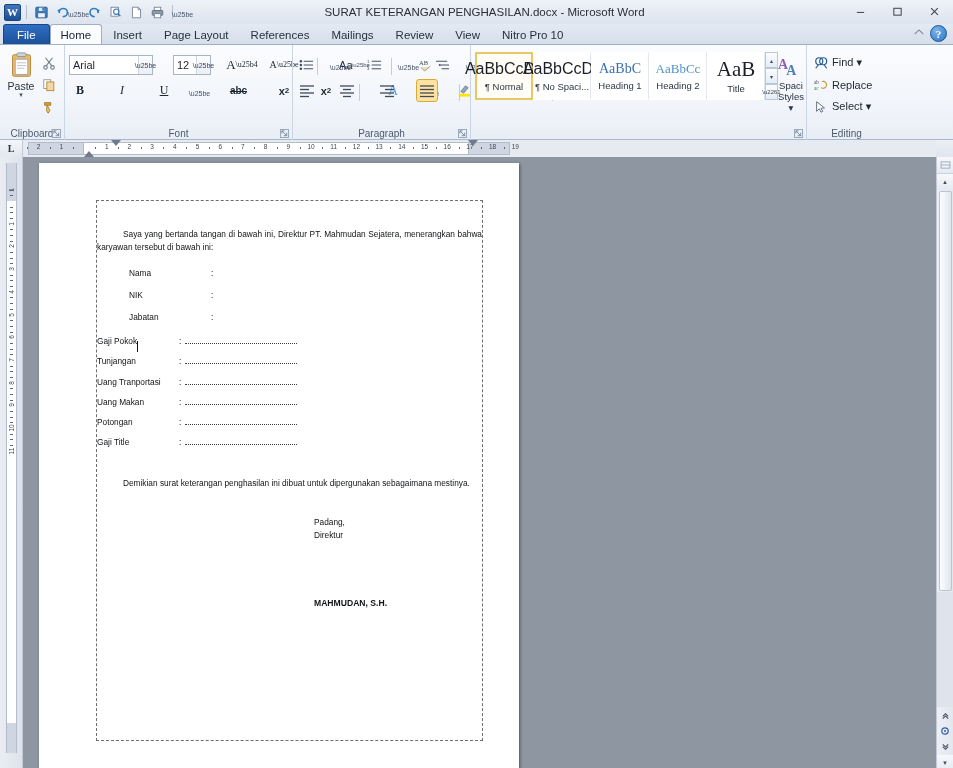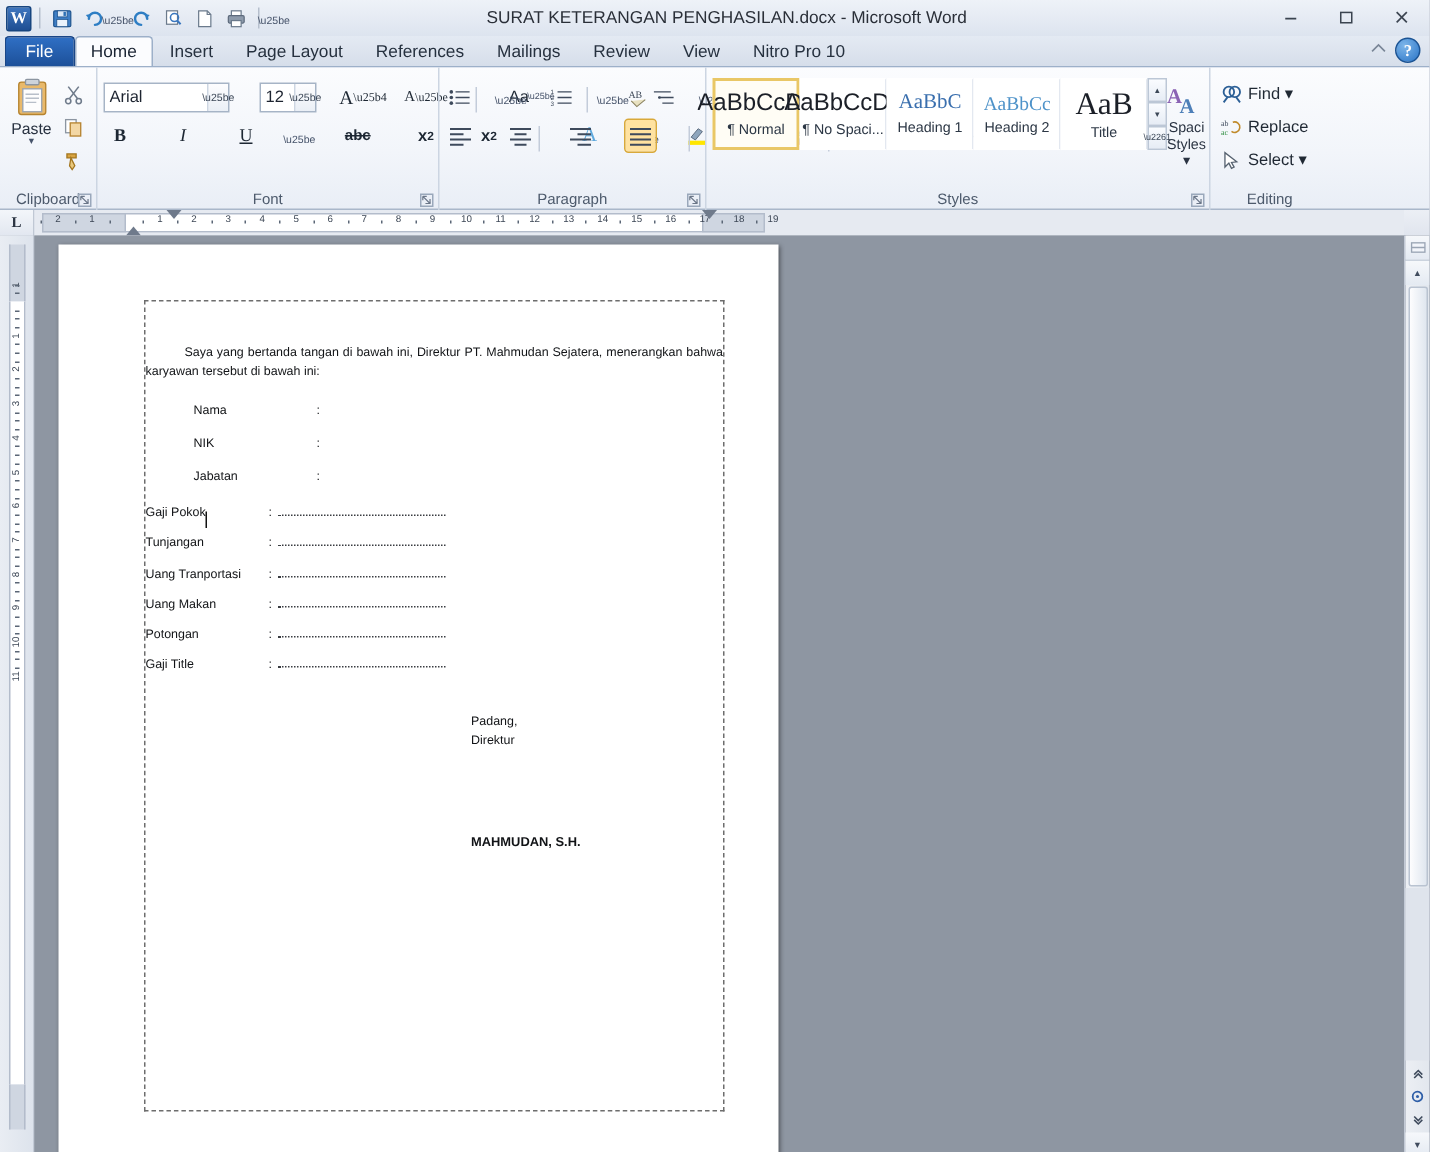--- a/index.html
+++ b/index.html
@@ -695,21 +695,20 @@
         </div>
         <div class="chg-styles">
           <svg width="26" height="24" viewBox="0 0 28 26">
             <text x="0" y="14" font-size="15" fill="#8b63b4" font-family="Liberation Serif, serif" font-weight="bold">A</text>
             <text x="9" y="21" font-size="15" fill="#4d7fb8" font-family="Liberation Serif, serif" font-weight="bold">A</text>
           </svg>
           <div class="chg-lbl">Spaci</div>
           <div class="chg-lbl">Styles ▾</div>
         </div>
       </div>
-      <div class="glabel">Styles</div>
       <div class="gdialog">
         <svg width="7" height="7" viewBox="0 0 8 8">
             <path d="M1 1 h3 M1 1 v3 M1 1 L6.5 6.5 M6.5 3 v3.5 h-3.5" stroke="#6a7688" fill="none" stroke-width=".9"></path>
           </svg>
       </div>
     </div>
 
     <div class="rgroup" style="width:80px">
       <div class="gbody" style="flex-direction:column; gap:1px; padding-top:4px;">
         <div class="edrow">
@@ -901,20 +900,21 @@
                 <div class="k">Potongan</div>
                 <div class="c">:</div>
                 <div class="dots"></div>
               </div>
               <div class="row">
                 <div class="k">Gaji Title</div>
                 <div class="c">:</div>
                 <div class="dots"></div>
               </div>
             </div>
+            <div class="closing">Demikian surat keterangan penghasilan ini dibuat untuk dipergunakan sebagaimana mestinya.</div>
             <div class="signblock">
               <div>Padang,</div>
               <div>Direktur</div>
             </div>
             <div class="signname">MAHMUDAN, S.H.</div>
           </div>
           <div class="caret"></div>
         </div>
 
         <div class="vscroll">

